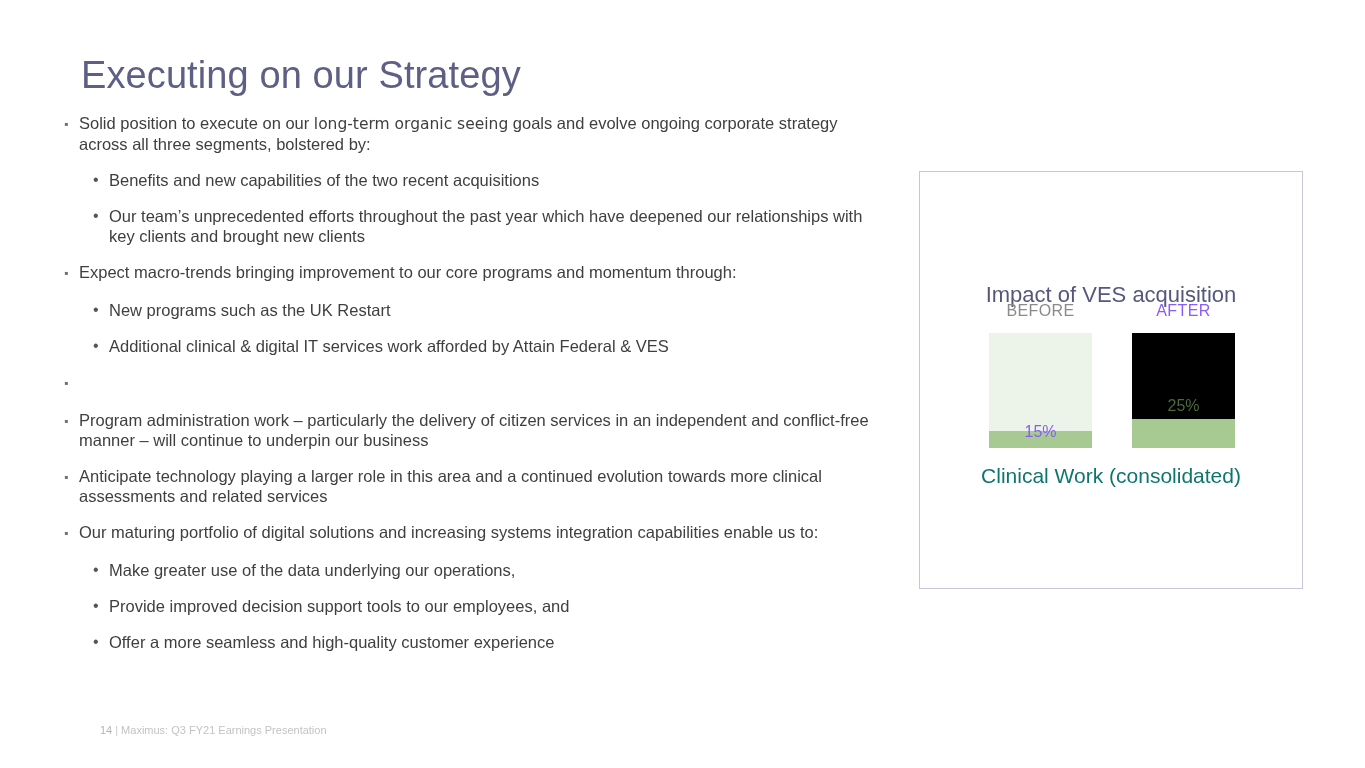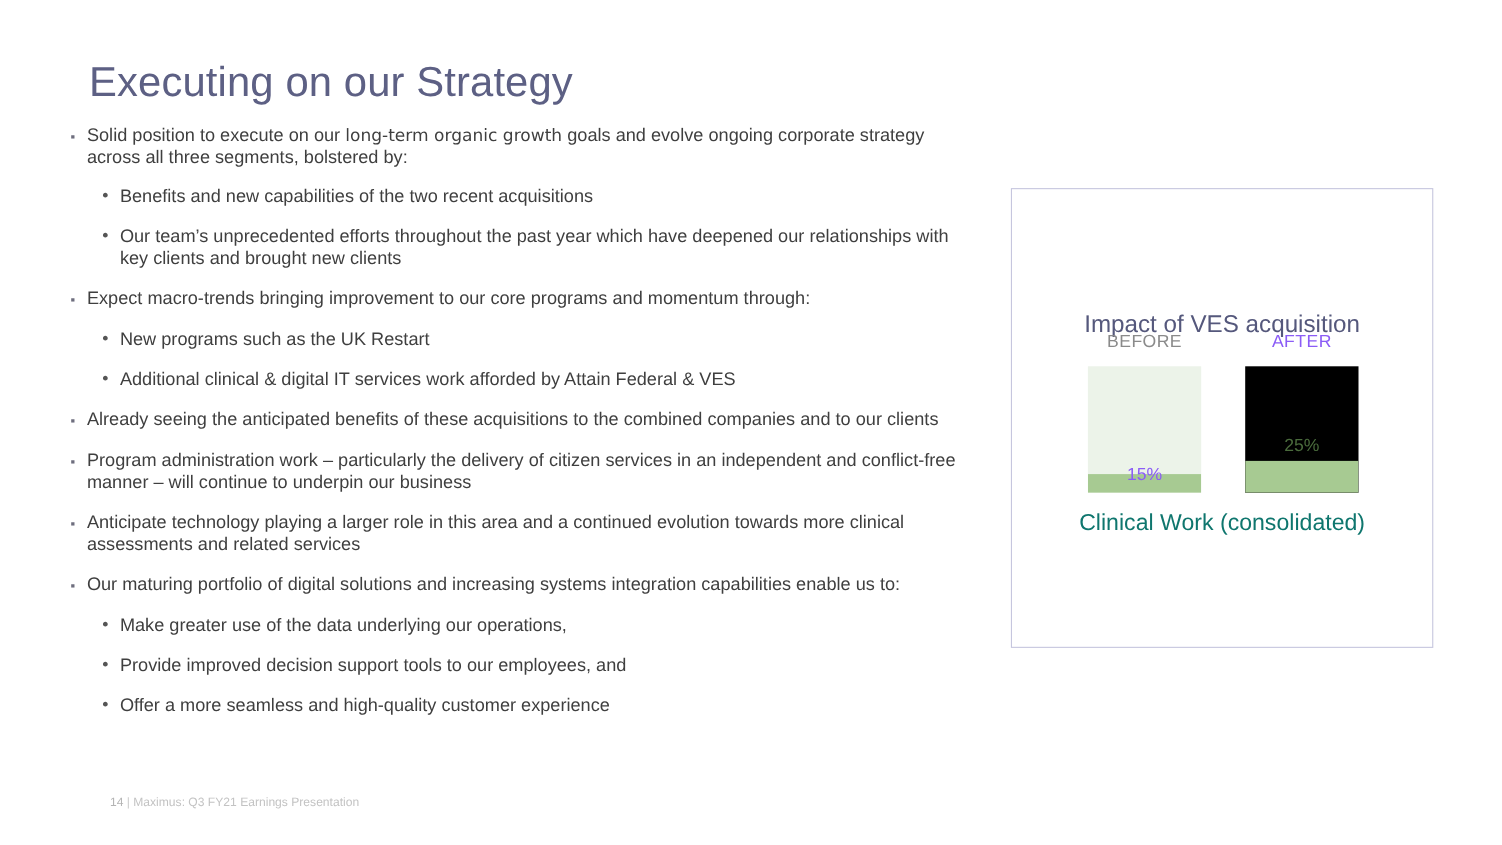--- a/index.html
+++ b/index.html
@@ -186,21 +186,21 @@
 </style>
 </head>
 <body>
 
 <div class="slide-title">Executing on our Strategy</div>
 
 <div class="body-column">
 
   <div class="bullet-row lvl1">
     <span class="marker">▪</span>
-    <span class="btext"><span>Solid position to execute on our </span><span class="emph">long-term organic growth</span><span> goals and evolve ongoing corporate strategy across all three segments, bolstered by:</span></span>
+    <span class="btext"><span>Solid position to execute on our </span><span class="emph">long-term organic seeing</span><span> goals and evolve ongoing corporate strategy across all three segments, bolstered by:</span></span>
   </div>
 
   <div class="spacer-sm"></div>
 
   <div class="bullet-row lvl2">
     <span class="marker">•</span>
     <span class="btext">Benefits and new capabilities of the two recent acquisitions</span>
   </div>
 
   <div class="spacer-sm"></div>
@@ -228,21 +228,20 @@
 
   <div class="bullet-row lvl2">
     <span class="marker">•</span>
     <span class="btext">Additional clinical &amp; digital IT services work afforded by Attain Federal &amp; VES</span>
   </div>
 
   <div class="spacer-sm"></div>
 
   <div class="bullet-row lvl1">
     <span class="marker">▪</span>
-    <span class="btext">Already seeing the anticipated benefits of these acquisitions to the combined companies and to our clients</span>
   </div>
 
   <div class="spacer-sm"></div>
 
   <div class="bullet-row lvl1">
     <span class="marker">▪</span>
     <span class="btext">Program administration work – particularly the delivery of citizen services in an independent and conflict-free manner – will continue to underpin our business</span>
   </div>
 
   <div class="spacer-sm"></div>

